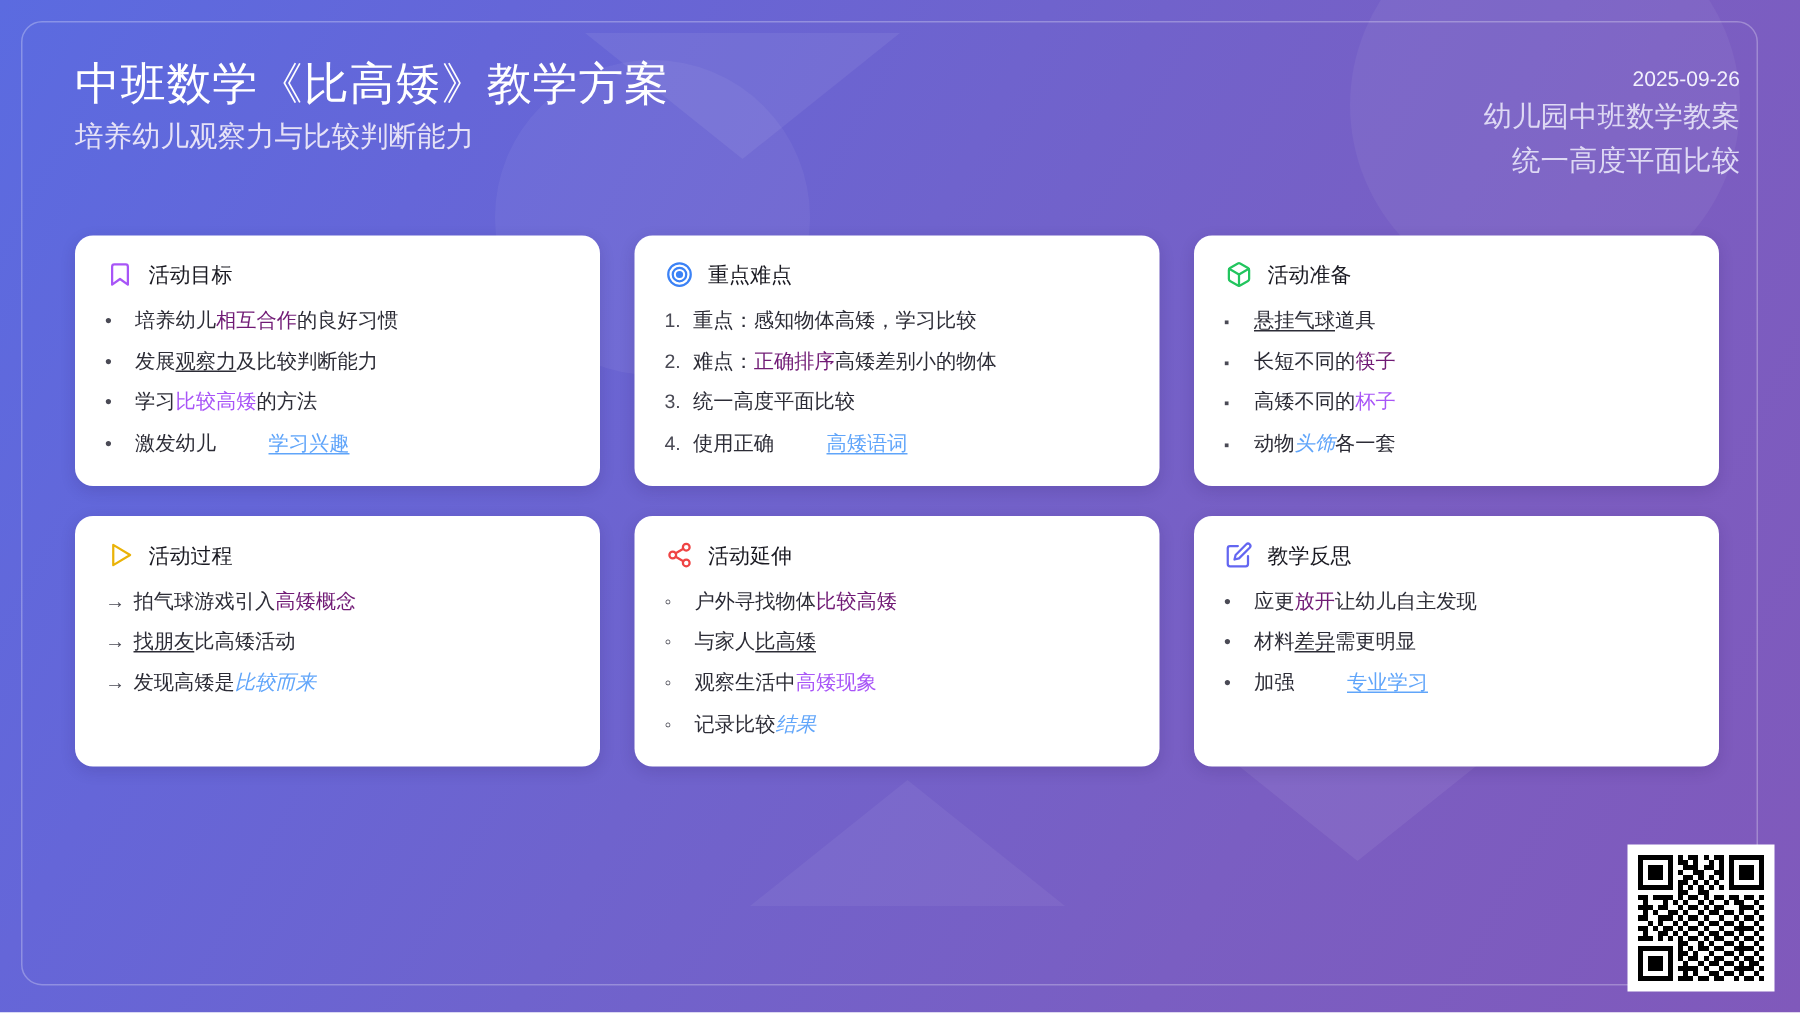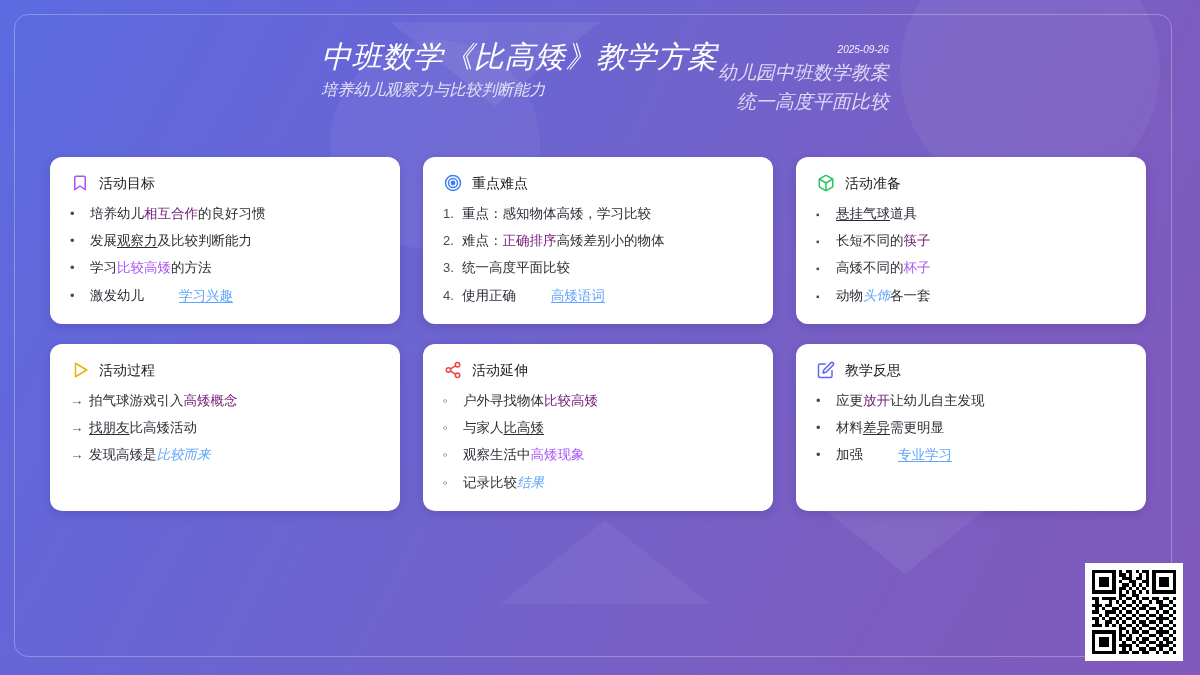--- a/index.html
+++ b/index.html
@@ -52,49 +52,48 @@
     box-sizing: border-box;
     pointer-events: none;
   }
 
   
   .header {
     position: absolute;
     left: 50px; top: 38px;
     right: 40px;
     display: flex;
-    justify-content: center;
+    justify-content: space-between;
     align-items: flex-start;
-    font-style: italic;
   }
   .title-block { }
   .slide-title {
     color: #ffffff;
     font-size: 30px;
     font-weight: 400;
     letter-spacing: 0.5px;
     line-height: 1.25;
     margin: 0 0 4px 0;
     white-space: nowrap;
   }
   .slide-subtitle {
     color: #e6e2f7;
-    font-size: 16px;
+    font-size: 19px;
     font-weight: 400;
     line-height: 1.3;
     margin: 0;
     white-space: nowrap;
   }
   .meta-block {
     text-align: right;
     padding-top: 4px;
   }
   .meta-date {
     color: #f2f0fc;
-    font-size: 10px;
+    font-size: 14px;
     line-height: 1.55;
     white-space: nowrap;
   }
   .meta-line {
     color: #ded9f4;
     font-size: 19px;
     line-height: 1.55;
     white-space: nowrap;
   }
 

